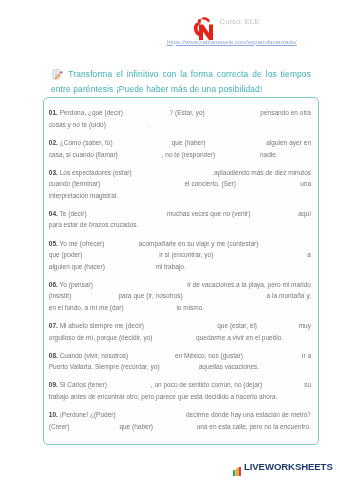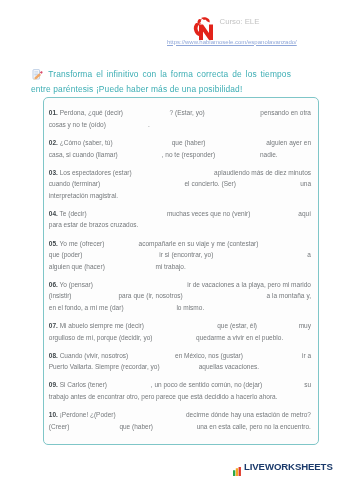--- a/index.html
+++ b/index.html
@@ -11,21 +11,21 @@
   .page { position:relative; width:272px; height:480px; background:#fff; }
 
   
   .header { position:absolute; left:191px; top:16.4px; display:flex; align-items:flex-start; }
   .logo { width:24px; height:22.6px; flex:none; }
   .header-text { margin-left:4.5px; margin-top:0.6px; color:#c3c3c3; font-size:7.8px; line-height:9.3px; }
   .url { position:absolute; left:167px; top:38.5px; color:#8ea6d8; font-size:6px;
          text-decoration:underline; }
 
   
-  .title { position:absolute; left:31px; top:68px; width:260px;
+  .title { position:absolute; left:51px; top:68px; width:260px;
            color:#3daeb4; font-size:8.4px; line-height:12.5px; font-weight:normal;
            letter-spacing:0.15px; text-align:justify; }
   .memo { display:inline-block; width:13.6px; height:13.6px; vertical-align:-3px;
           margin-left:1.4px; margin-right:2.3px; }
 
   
   .box { position:absolute; left:43.4px; top:97.4px; width:275.8px; height:348px;
          border:1.1px solid #7fc6c8; border-radius:5px; box-sizing:border-box;
          background:#fdfdfd; padding:9px 7.2px 0 4.4px; }
 

